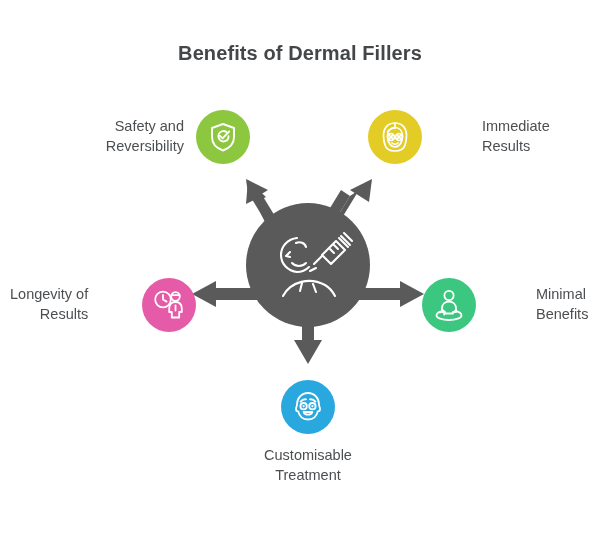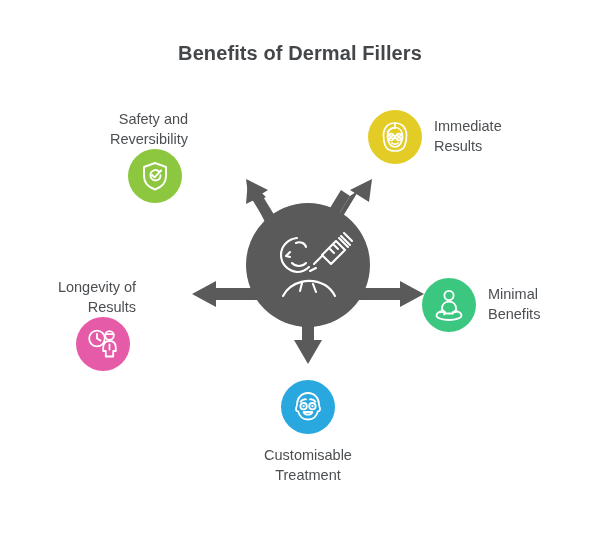--- a/index.html
+++ b/index.html
@@ -62,44 +62,44 @@
     display: block;
   }
   .node-label {
     font-size: 14.5px;
     line-height: 1.35;
     color: #4c4f52;
     white-space: pre-line;
   }
 
   
-  .node.label-left  { flex-direction: column; }
+  .node.label-left  { flex-direction: row; }
   .node.label-left .node-label  { text-align: right; margin-right: 12px; }
-  .node.label-right { flex-direction: row; }
+  .node.label-right { flex-direction: row; gap: 48px; }
   .node.label-right .node-label { text-align: left;  margin-left: 12px; }
   .node.label-below {
     flex-direction: column;
   }
   .node.label-below .node-label {
     text-align: center;
     margin-top: 12px;
   }
 
   
   #node-safety {
     left: 60px;  top: 110px;  width: 190px;
     justify-content: flex-end;
   }
   #node-immediate {
     left: 368px; top: 110px;  width: 200px;
     justify-content: flex-start;
   }
   #node-longevity {
     left: 10px;  top: 278px;  width: 186px;
-    justify-content: center;
+    justify-content: space-between;
   }
   #node-downtime {
     left: 422px; top: 278px;  width: 180px;
     justify-content: flex-start;
   }
   #node-customisable {
     left: 228px; top: 380px;  width: 160px;
   }
 </style>
 </head>

